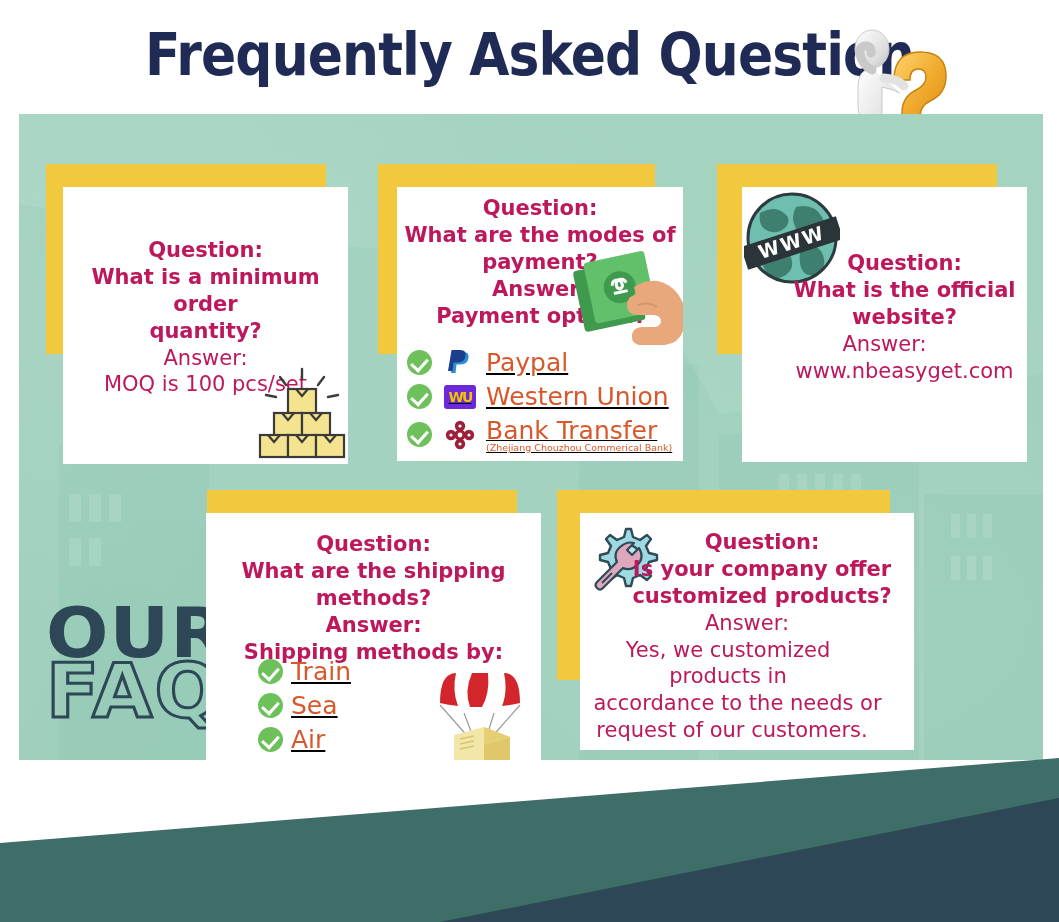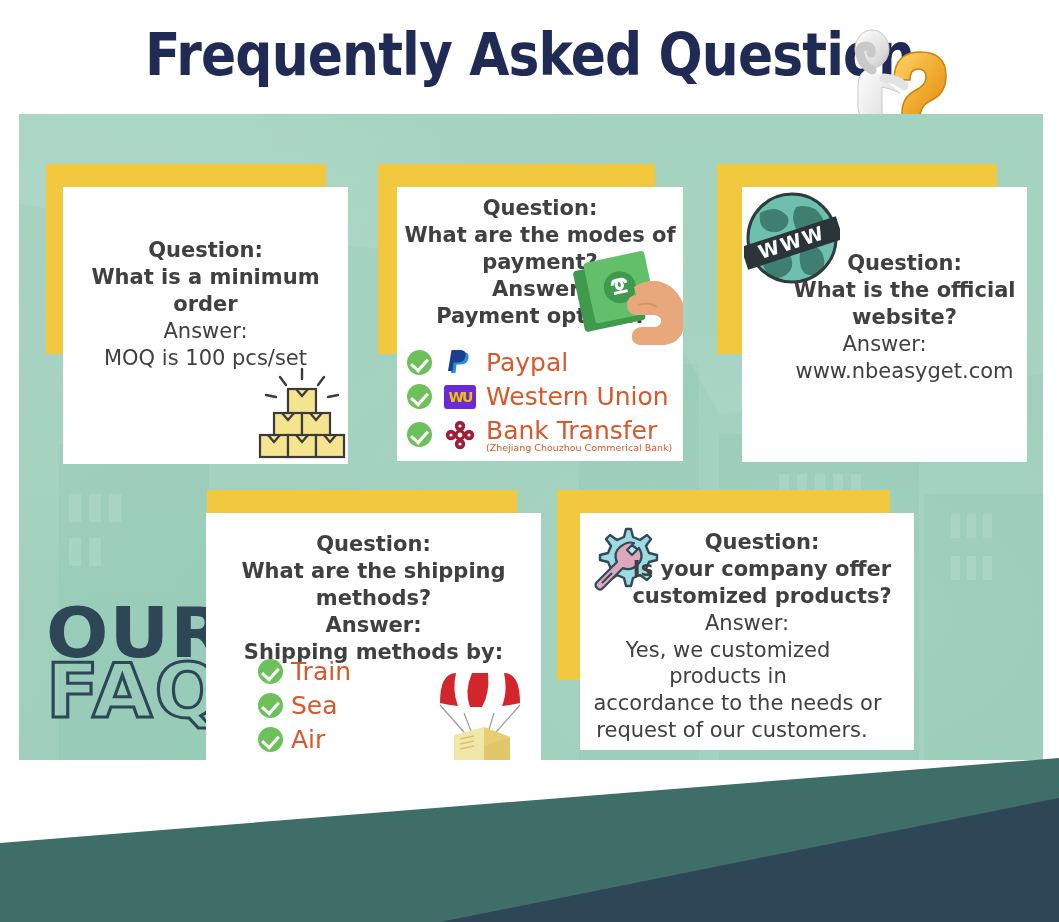--- a/index.html
+++ b/index.html
@@ -42,31 +42,31 @@
   .panel .city { position: absolute; inset: 0; opacity: .5; }
 
   
   .yellow { position: absolute; background: #f2c83f; }
   .card {
     position: absolute; background: #ffffff;
     overflow: hidden;
   }
   .qa {
     position: absolute;
-    color: #404040;
+    color: #be185d;
     text-align: center;
     font-family: "DejaVu Sans", sans-serif;
     line-height: 1.28;
   }
   .qa .b { font-weight: bold; display: block; }
   .qa .n { font-weight: normal; display: block; }
 
   
   .opts { position: absolute; }
-  .opt { display: flex; align-items: center; margin-bottom: 5px; }
+  .opt { display: flex; align-items: center; margin-bottom: 5px; text-decoration: underline; }
   .chk {
     width: 25px; height: 25px; border-radius: 50%;
     background: #6ec05b; flex: 0 0 auto;
     position: relative; margin-right: 8px;
   }
   .chk::after {
     content: ""; position: absolute;
     left: 7px; top: 5px; width: 8px; height: 13px;
     border: solid #ffffff; border-width: 0 3px 3px 0;
     transform: rotate(42deg);
@@ -177,20 +177,21 @@
         <path d="M600 120 L1024 40 L1024 260 L700 300 Z"></path>
       </g>
     </svg>
   </div>
 
   <div class="yellow" style="left:46px; top:164px; width:280px; height:190px;"></div>
   <div class="card" style="left:63px; top:187px; width:285px; height:277px;">
     <div class="qa" style="left:0; top:50px; width:285px; font-size:21px;">
       <span class="b">Question:</span>
       <span class="b">What is a minimum order</span>
+      <span class="b">quantity?</span>
       <span class="n">Answer:</span>
       <span class="n">MOQ is 100 pcs/set</span>
     </div>
     <svg style="position:absolute; left:195px; top:180px;" width="88" height="92" viewBox="0 0 88 92">
       <g stroke="#3b3b3b" stroke-width="2.4" stroke-linecap="round">
         <line x1="44" y1="2" x2="44" y2="12"></line>
         <line x1="22" y1="10" x2="28" y2="18"></line>
         <line x1="66" y1="10" x2="60" y2="18"></line>
         <line x1="8" y1="28" x2="18" y2="30"></line>
         <line x1="80" y1="28" x2="70" y2="30"></line>

